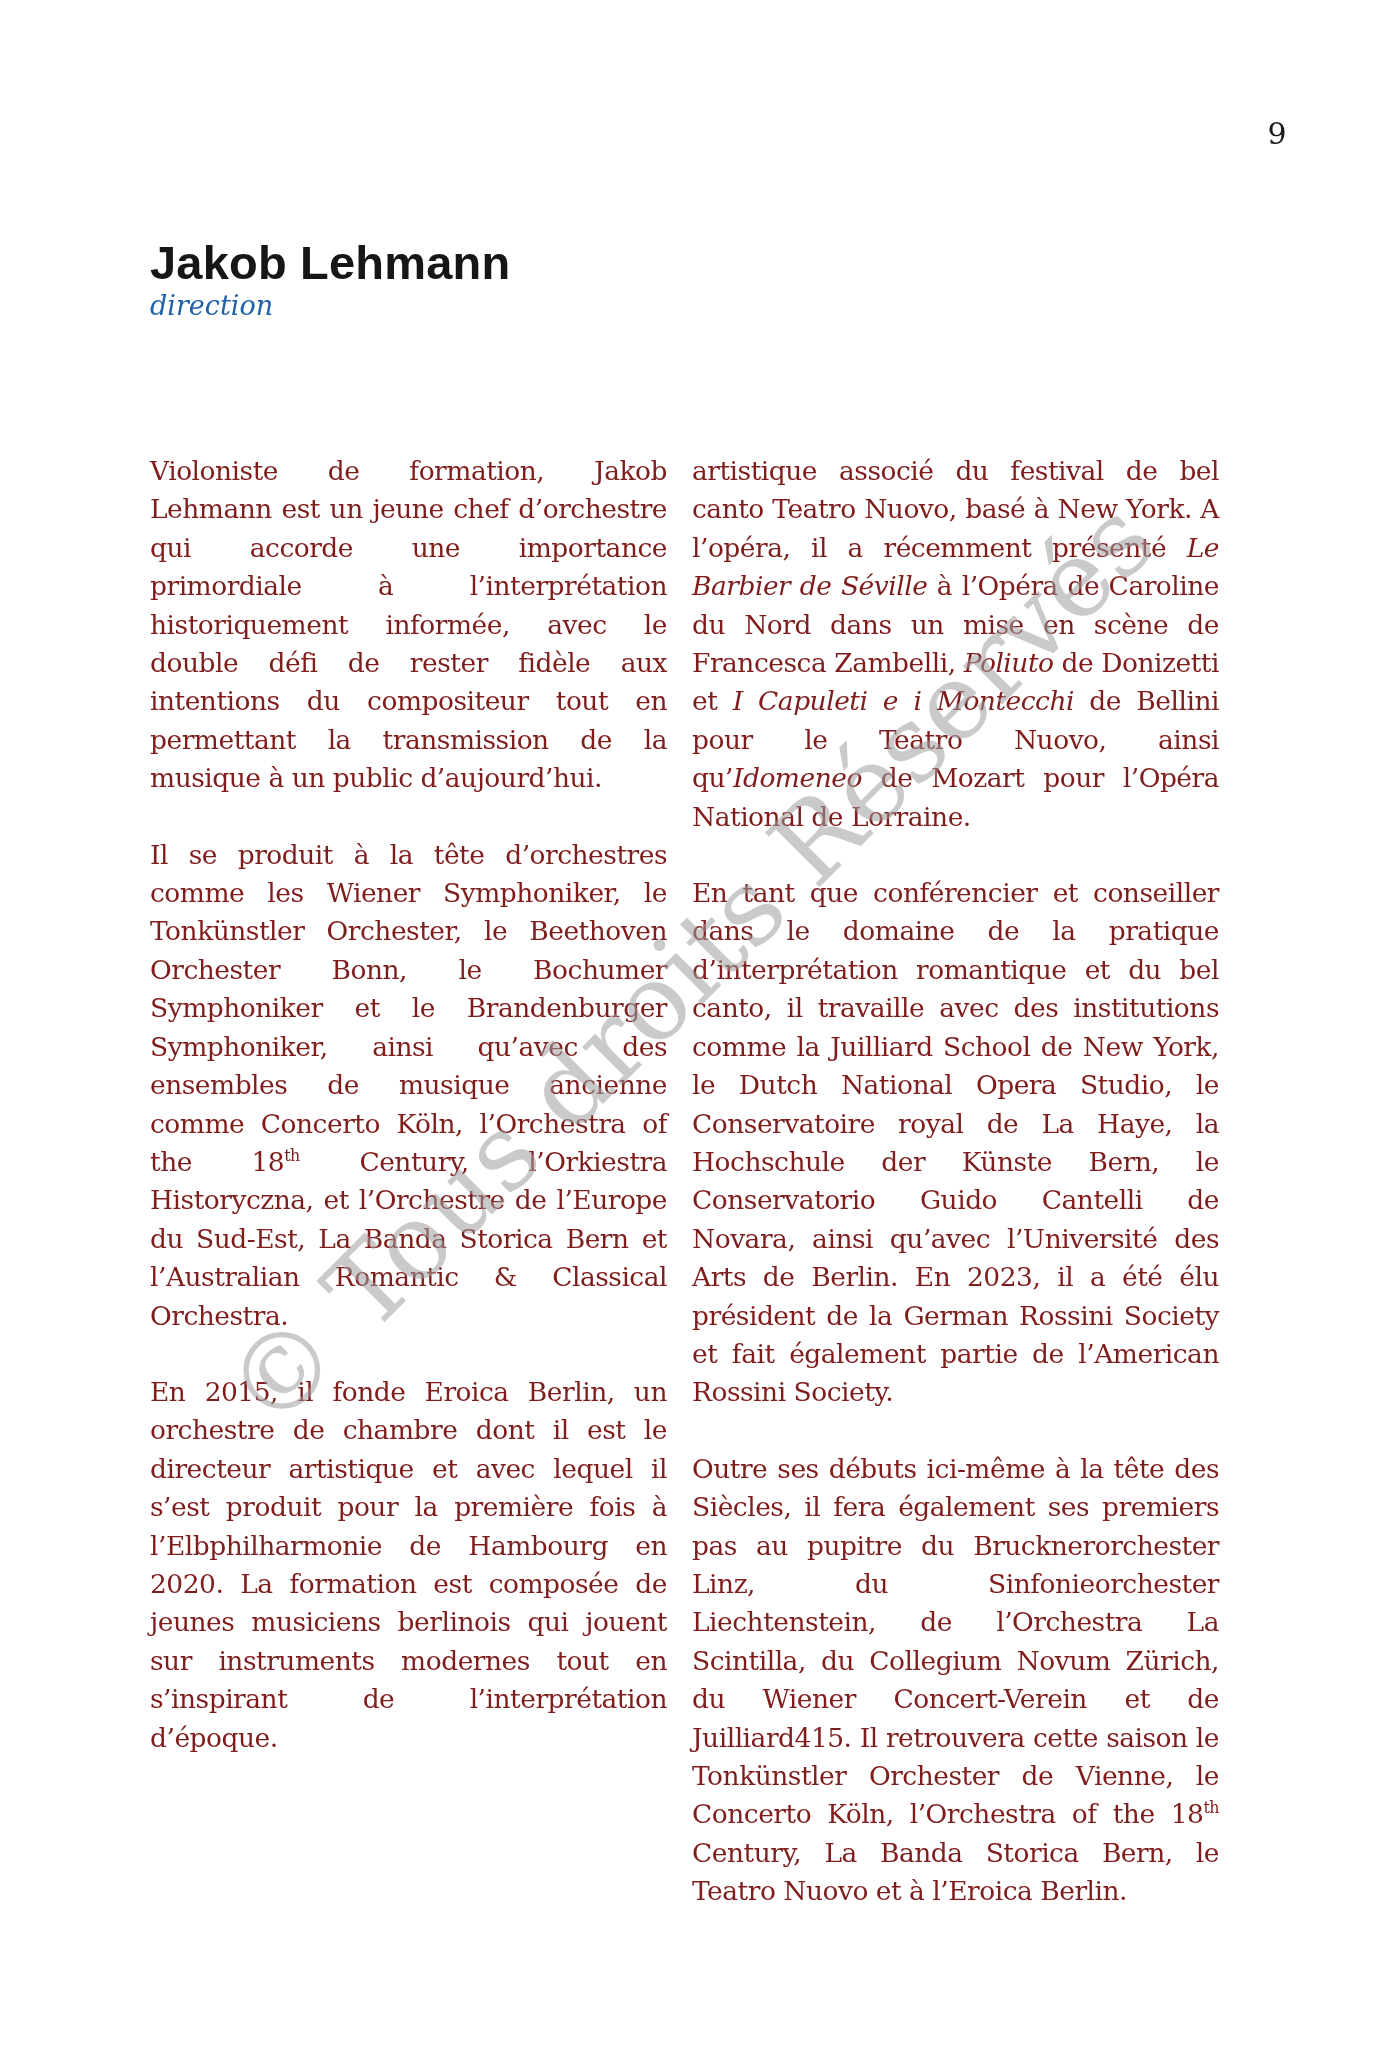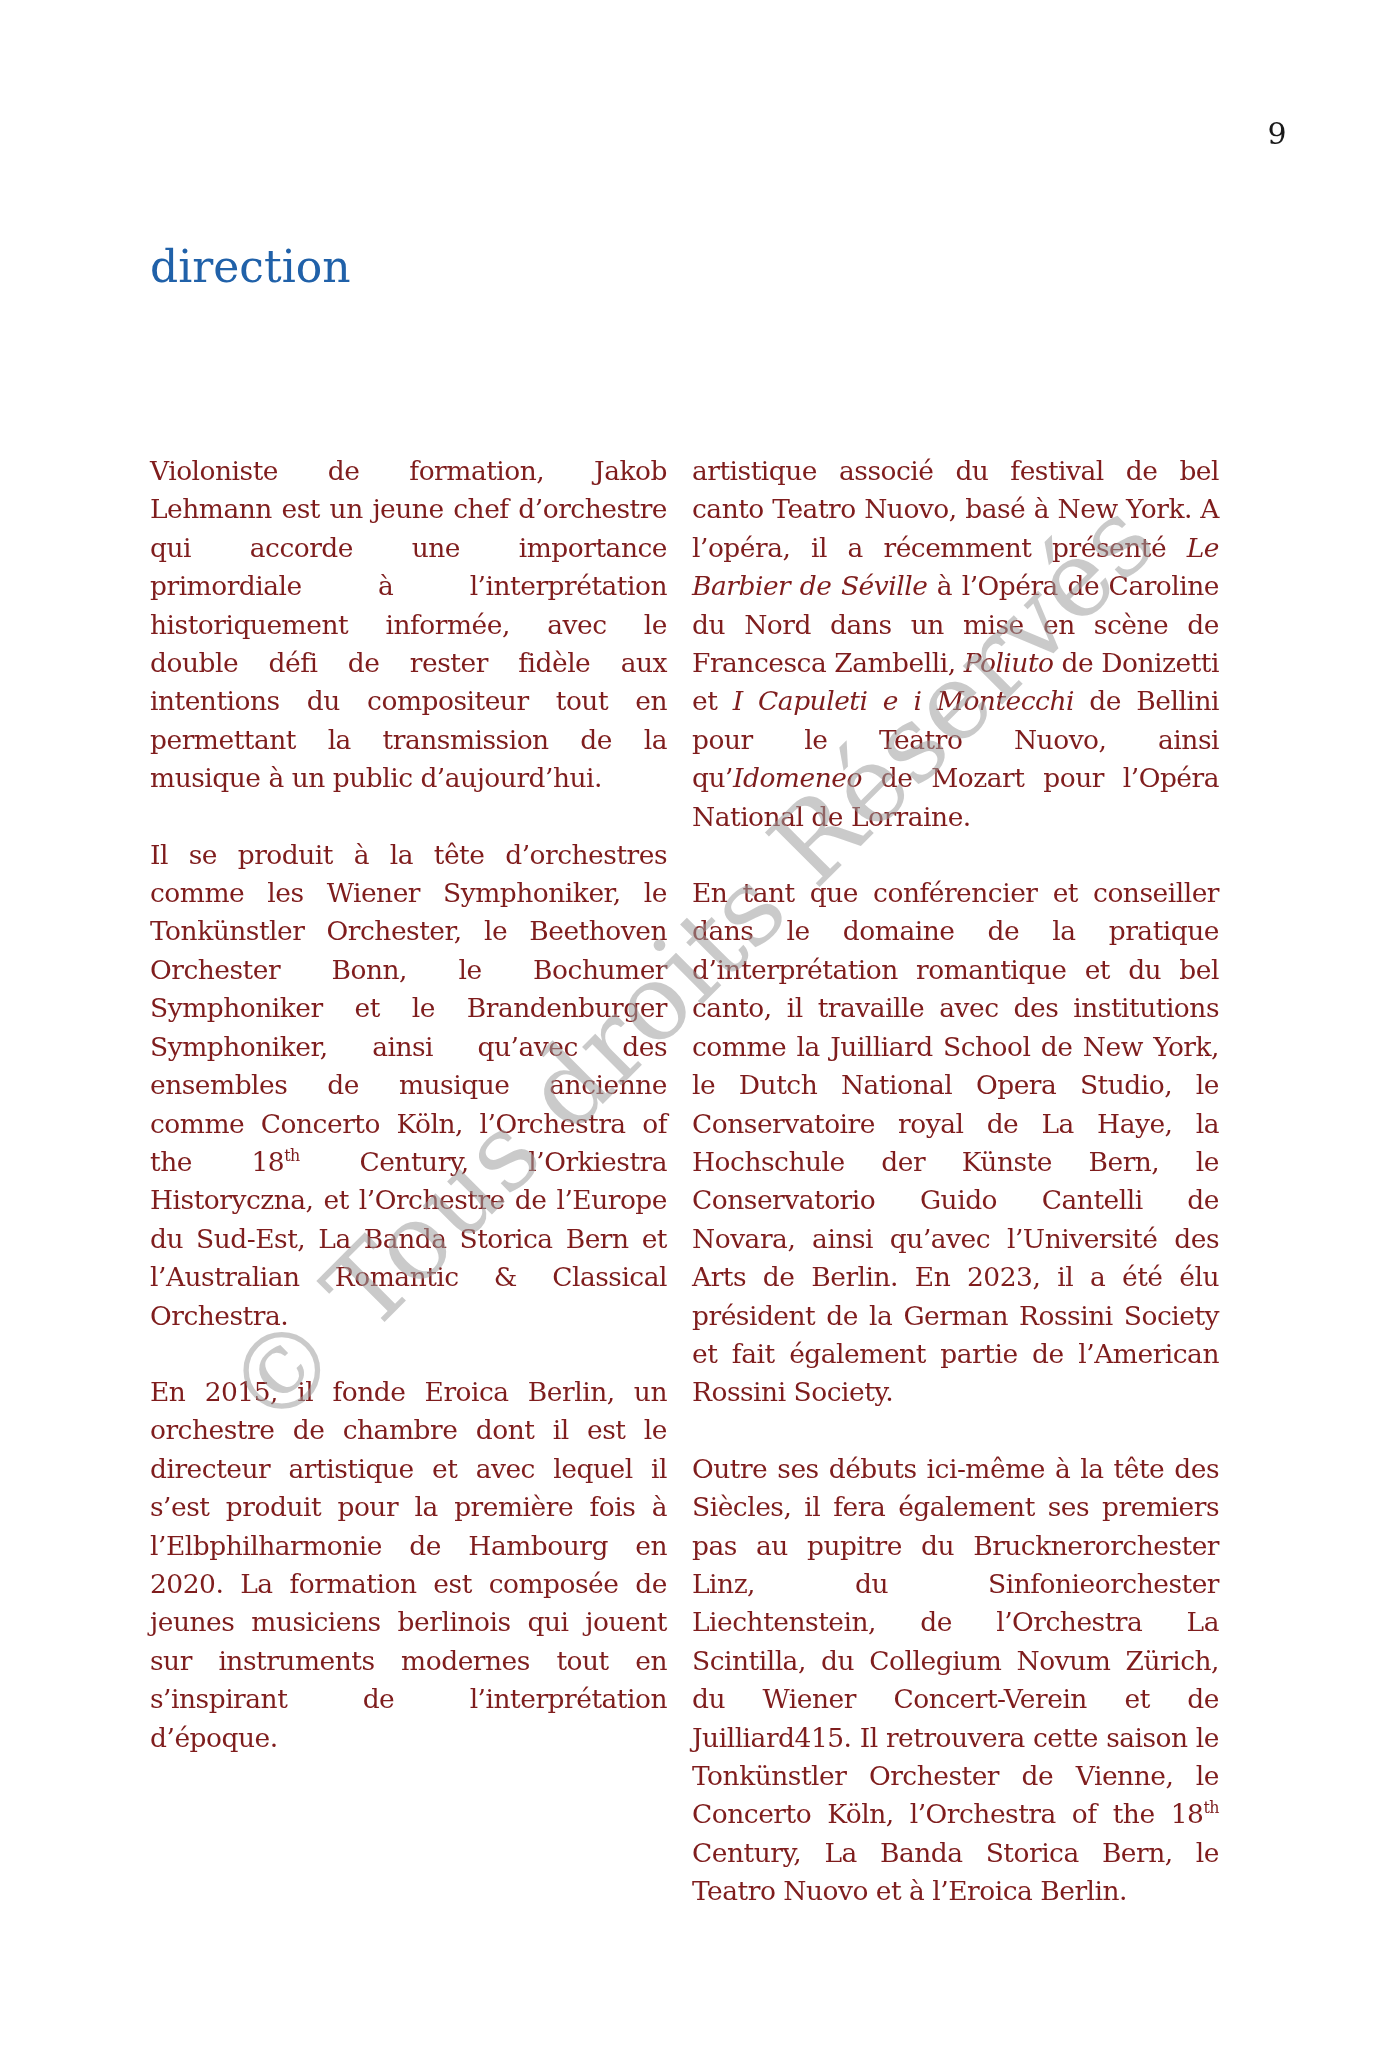--- a/index.html
+++ b/index.html
@@ -22,23 +22,24 @@
     margin: 0;
     font-family: "Liberation Sans", sans-serif;
     font-weight: 700;
     font-size: 47px;
     line-height: 1.05;
     color: #161616;
     letter-spacing: 0.2px;
   }
   .subtitle {
     font-family: "DejaVu Serif", serif;
-    font-size: 44px;
+    font-size: 27px;
     color: #2061a9;
     margin-top: 3px;
+    font-style: italic;
   }
   .col { position: absolute; top: 452px; }
   .col-left  { left: 150px; width: 517px; }
   .col-right { left: 692px; width: 527px; }
   .col p {
     margin: 0 0 38px 0;
     font-family: "DejaVu Serif", serif;
     font-size: 26.5px;
     line-height: 38.4px;
     letter-spacing: -0.5px;
@@ -60,20 +61,21 @@
     pointer-events: none;
     z-index: 3;
   }
 </style>
 </head>
 <body>
 
 <div class="page-number">9</div>
 
 <header>
+  <h1>Jakob Lehmann</h1>
   <div class="subtitle">direction</div>
 </header>
 
 <section class="col col-left">
     <p><span>Violoniste de formation, Jakob Lehmann est un jeune chef d’orchestre qui accorde une importance primordiale à l’interprétation historiquement informée, avec le double défi de rester fidèle aux intentions du compositeur tout en permettant la transmission de la musique à un public d’aujourd’hui.</span></p>
     <p><span>Il se produit à la tête d’orchestres comme les Wiener Symphoniker, le Tonkünstler Orchester, le Beethoven Orchester Bonn, le Bochumer Symphoniker et le Brandenburger Symphoniker, ainsi qu’avec des ensembles de musique ancienne comme Concerto Köln, l’Orchestra of the 18</span><sup>th</sup><span> Century, l’Orkiestra Historyczna, et l’Orchestre de l’Europe du Sud-Est, La Banda Storica Bern et l’Australian Romantic &amp; Classical Orchestra.</span></p>
     <p><span>En 2015, il fonde Eroica Berlin, un orchestre de chambre dont il est le directeur artistique et avec lequel il s’est produit pour la première fois à l’Elbphilharmonie de Hambourg en 2020. La formation est composée de jeunes musiciens berlinois qui jouent sur instruments modernes tout en s’inspirant de l’interprétation d’époque.</span></p>
   </section>
 
 <section class="col col-right">

